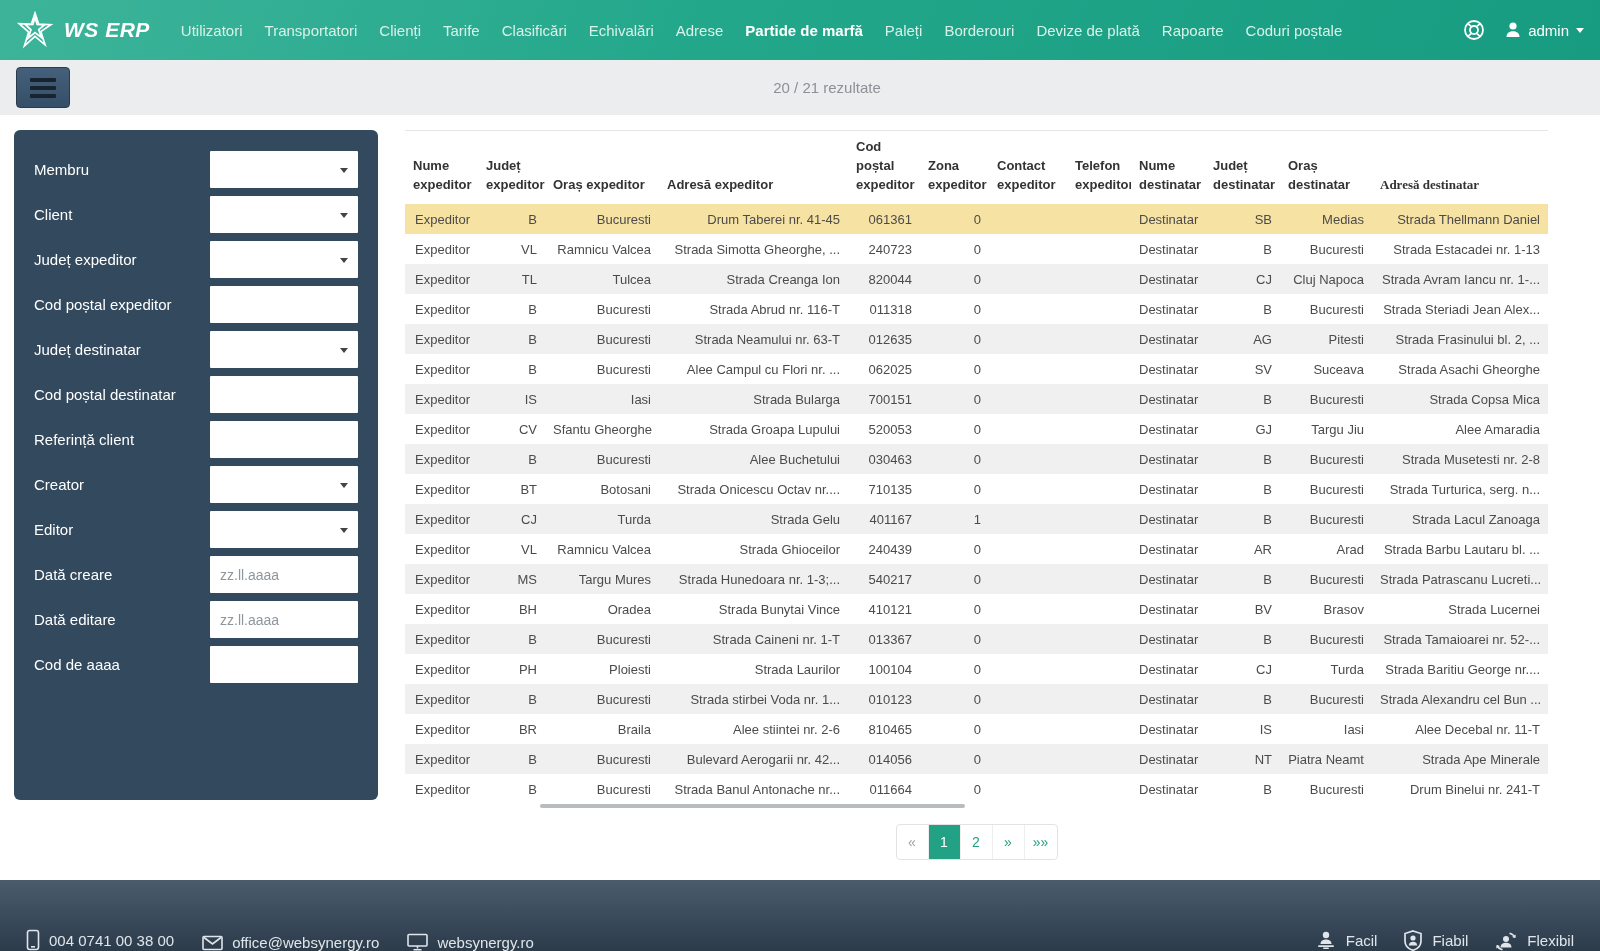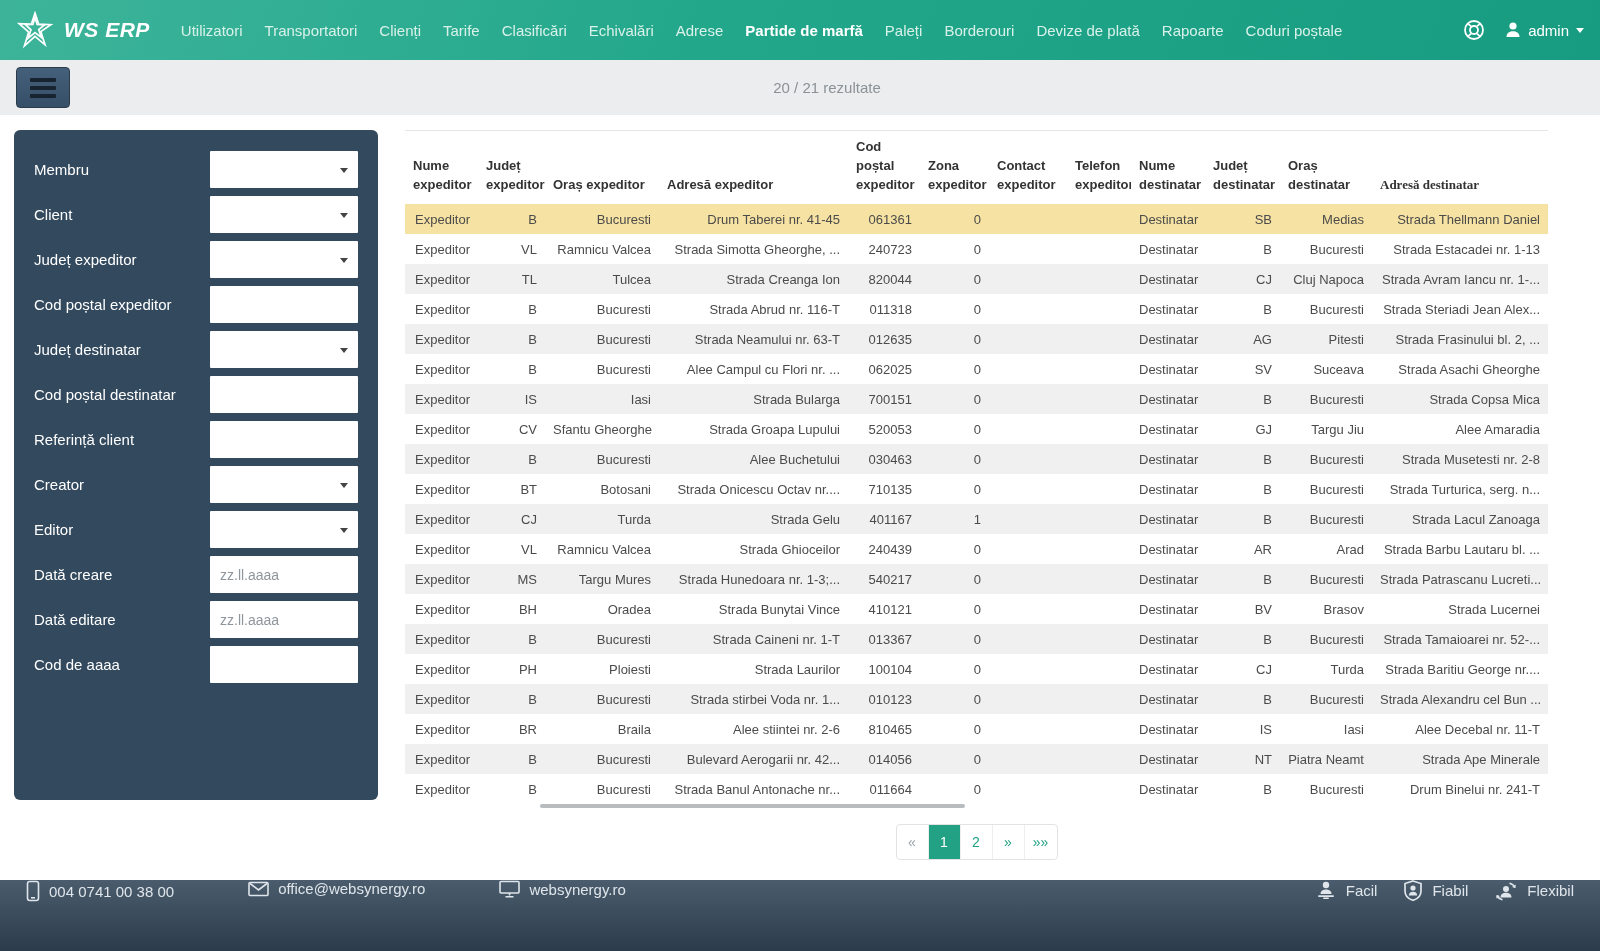--- a/index.html
+++ b/index.html
@@ -104,21 +104,21 @@
     min-width:32px; height:34px; line-height:34px; text-align:center; padding:0 6px;
     color:#23a184; font-size:14px; border-right:1px solid #eeeeee; cursor:pointer;
   }
   .page-btn:last-child { border-right:none; }
   .page-btn.muted { color:#9aa0a5; }
   .page-btn.active { background:#23a184; color:#fff; }
 
   
   .footer {
     height:71px; flex:0 0 71px; background:linear-gradient(#4a5c6d,#2c3b4a);
-    display:flex; align-items:flex-start; padding:0 26px; color:#dfe5ea; font-size:15px;gap:46px;
+    display:flex; align-items:flex-end; padding:0 26px; color:#dfe5ea; font-size:15px;
   }
   .f-item { display:flex; align-items:center; gap:9px; margin-right:28px; }
   .footer-right { margin-left:auto; display:flex; align-items:center; }
   .footer-right .f-item { margin-right:0; margin-left:26px; cursor:default; }
   .f-icon { display:flex; }
 </style>
 </head>
 <body>
 
 <header class="topnav">

